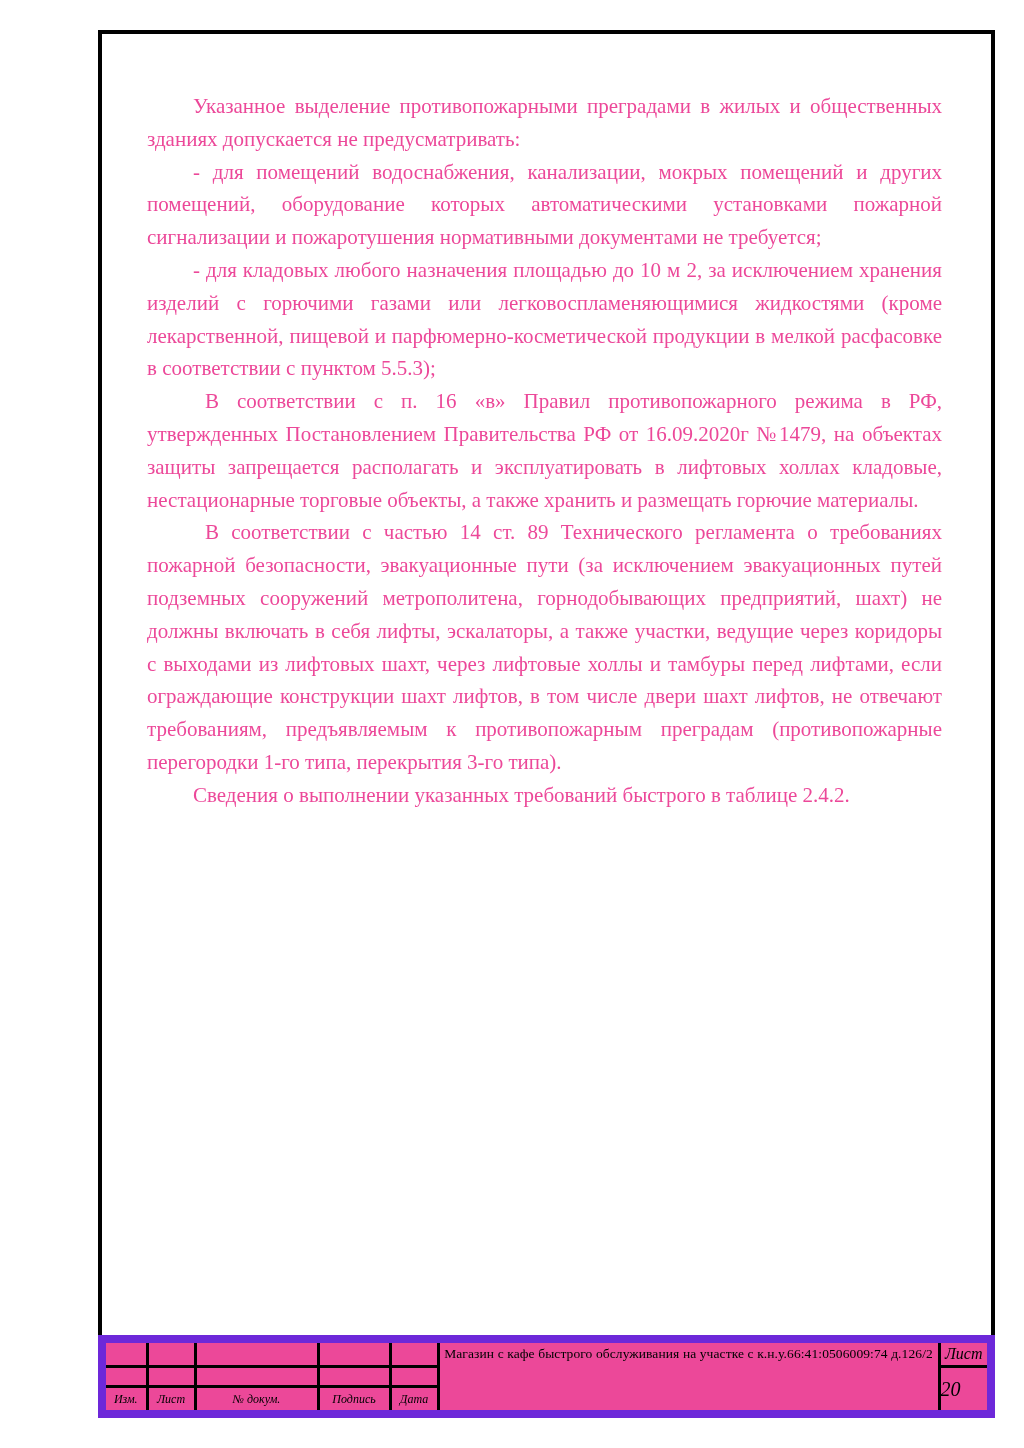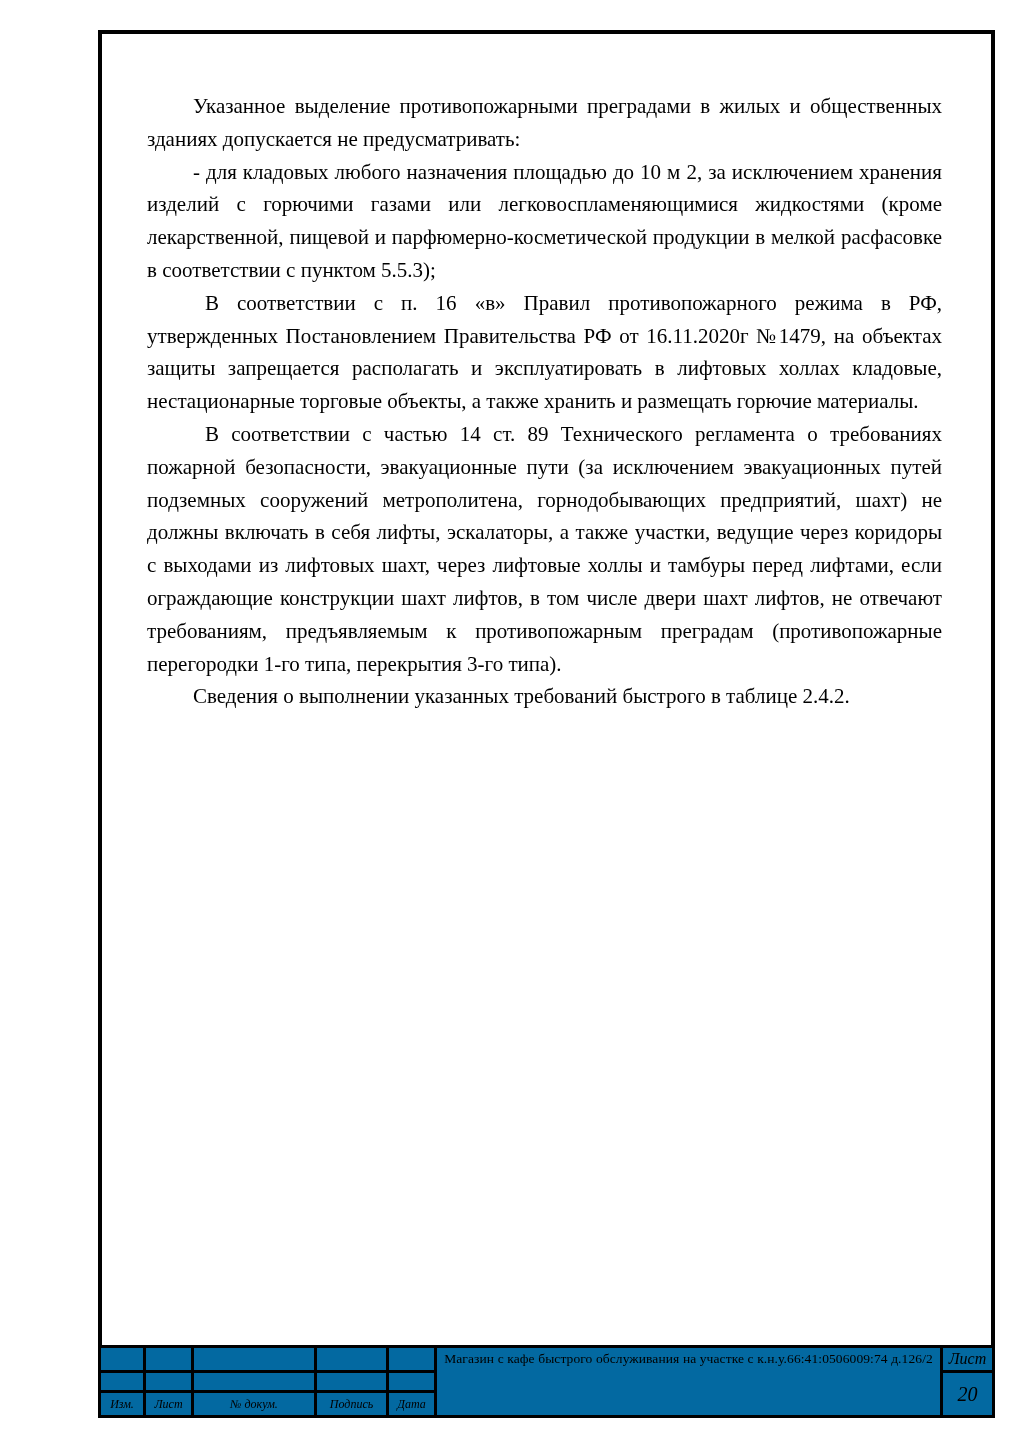--- a/index.html
+++ b/index.html
@@ -31,35 +31,35 @@
     left: 0;
     right: 0;
     padding: 56px 49px 0 45px;
   }
   .para {
     margin: 0;
     font-size: 21px;
     line-height: 32.8px;
     text-align: justify;
     text-indent: 46px;
-    color: #000000;
+    color: #ec4899;
   }
   .para.indent-lg {
     text-indent: 58px;
   }
   
   .titleblock {
     position: absolute;
     bottom: -4px;
     left: -4px;
     width: calc(100% + 8px);
     border-collapse: collapse;
     table-layout: fixed;
-    background: #0369a1;
-    border: 1px solid #6d28d9;
+    background: #ec4899;
+    border: 8px solid #6d28d9;
   }
   .titleblock td {
     border: 3px solid #000000;
     padding: 0;
     overflow: hidden;
   }
   .titleblock tr.r1 td { height: 22px; }
   .titleblock tr.r2 td { height: 17px; }
   .titleblock tr.r3 td { height: 22px; }
   .titleblock .lbl {
@@ -81,34 +81,35 @@
   }
   .titleblock .sheet-label {
     font-style: italic;
     font-size: 16px;
     text-align: center;
     vertical-align: middle;
   }
   .titleblock .sheet-number {
     font-style: italic;
     font-size: 20px;
-    text-align: center;
+    text-align: left;
     vertical-align: middle;
   }
 </style>
 </head>
 <body>
 
 <div class="page">
   <div class="frame">
 
     <div class="content">
       <p class="para">Указанное выделение противопожарными преградами в жилых и общественных зданиях допускается не предусматривать:</p>
+      <p class="para">- для помещений водоснабжения, канализации, мокрых помещений и других помещений, оборудование которых автоматическими установками пожарной сигнализации и пожаротушения нормативными документами не требуется;</p>
       <p class="para">- для кладовых любого назначения площадью до 10 м 2, за исключением хранения изделий с горючими газами или легковоспламеняющимися жидкостями (кроме лекарственной, пищевой и парфюмерно-косметической продукции в мелкой расфасовке в соответствии с пунктом 5.5.3);</p>
-      <p class="para indent-lg">В соответствии с п. 16 «в» Правил противопожарного режима в РФ, утвержденных Постановлением Правительства РФ от 16.11.2020г №1479, на объектах защиты запрещается располагать и эксплуатировать в лифтовых холлах кладовые, нестационарные торговые объекты, а также хранить и размещать горючие материалы.</p>
+      <p class="para indent-lg">В соответствии с п. 16 «в» Правил противопожарного режима в РФ, утвержденных Постановлением Правительства РФ от 16.09.2020г №1479, на объектах защиты запрещается располагать и эксплуатировать в лифтовых холлах кладовые, нестационарные торговые объекты, а также хранить и размещать горючие материалы.</p>
       <p class="para indent-lg">В соответствии с частью 14 ст. 89 Технического регламента о требованиях пожарной безопасности, эвакуационные пути (за исключением эвакуационных путей подземных сооружений метрополитена, горнодобывающих предприятий, шахт) не должны включать в себя лифты, эскалаторы, а также участки, ведущие  через коридоры с выходами из лифтовых шахт, через лифтовые холлы и тамбуры перед лифтами, если ограждающие конструкции шахт лифтов, в том числе двери шахт лифтов, не отвечают требованиям, предъявляемым к противопожарным преградам (противопожарные перегородки 1-го типа, перекрытия 3-го типа).</p>
       <p class="para">Сведения о выполнении указанных требований быстрого в таблице 2.4.2.</p>
     </div>
 
     <table class="titleblock">
       <colgroup>
         <col style="width:45px">
         <col style="width:48px">
         <col style="width:123px">
         <col style="width:72px">

